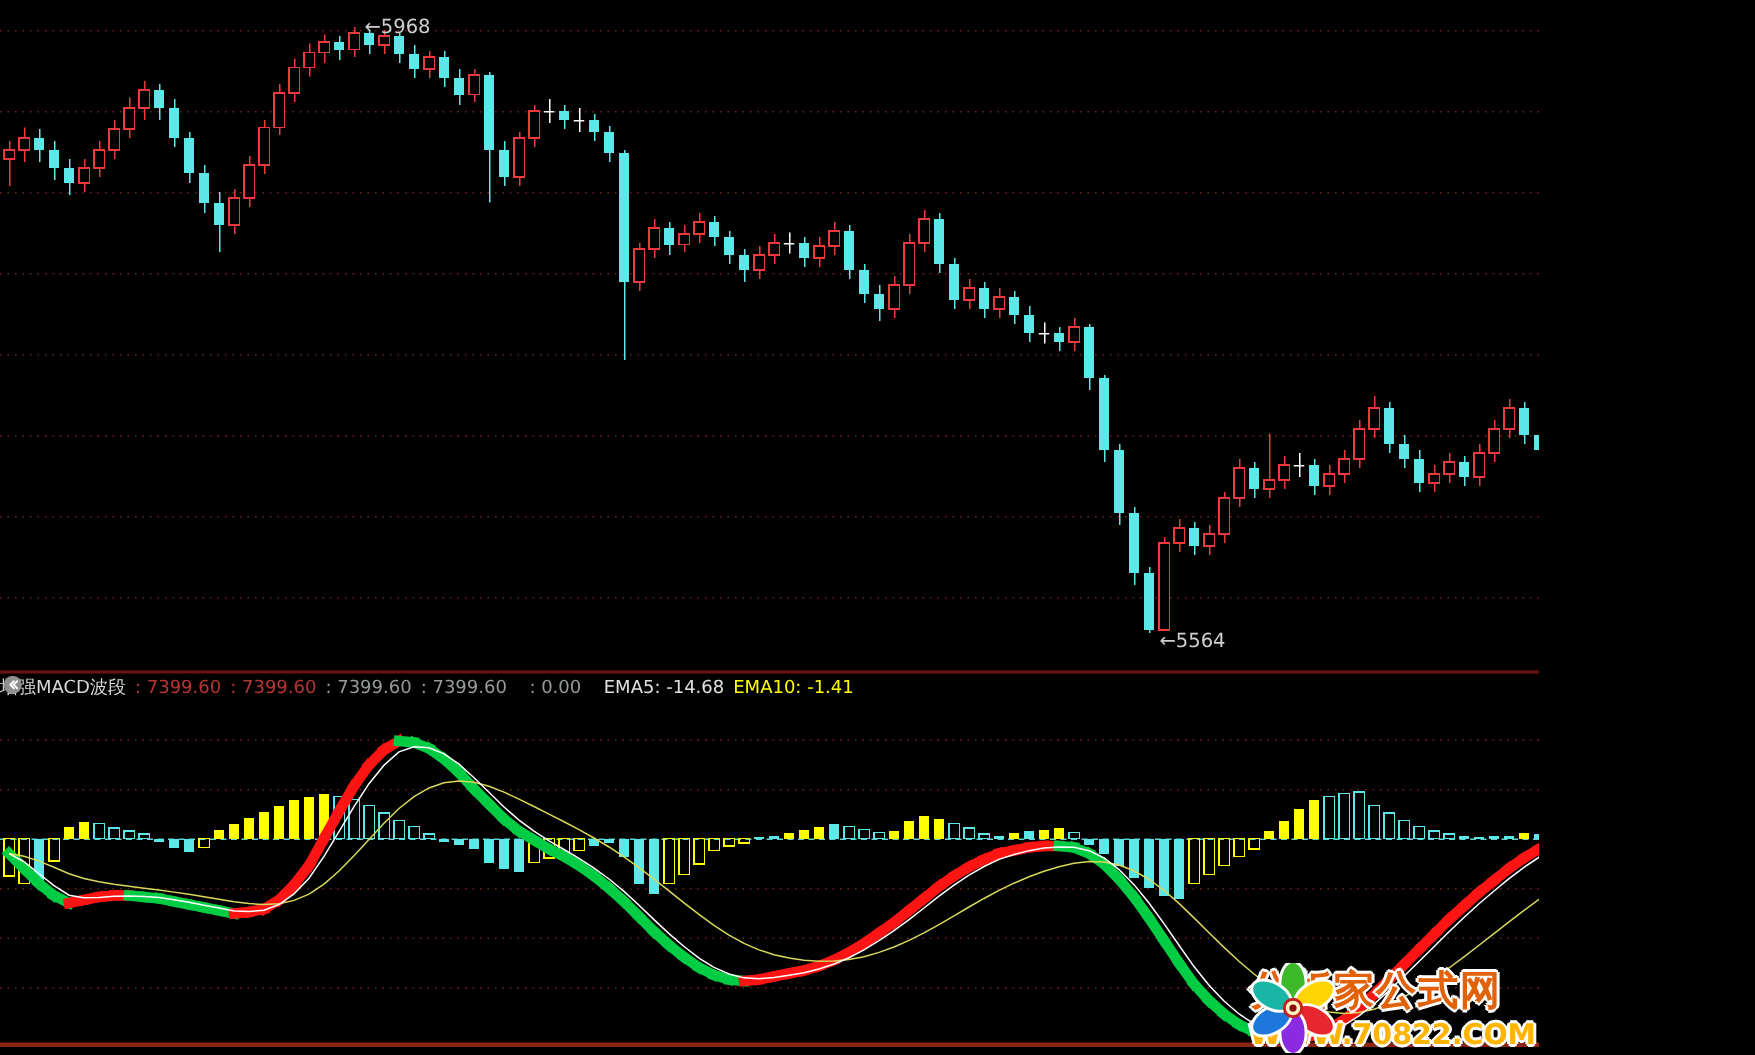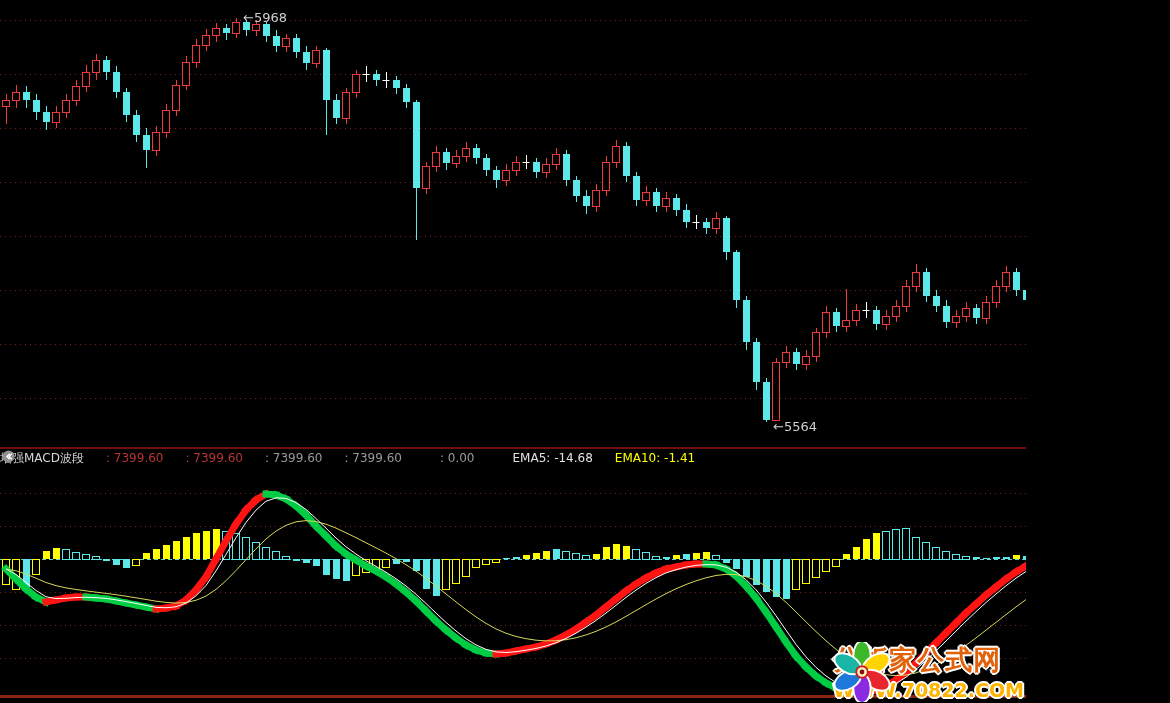--- a/index.html
+++ b/index.html
@@ -3,22 +3,22 @@
 <meta charset="utf-8">
 <style>
   html,body{margin:0;padding:0;background:#000;}
   .screen{position:relative;width:1026px;height:703px;background:#000;overflow:hidden;
           font-family:"DejaVu Sans",sans-serif;}
   svg{position:absolute;left:0;top:0;}
   .ind-header{position:absolute;left:0;top:450px;width:1170px;height:17px;display:flex;
               align-items:center;font-size:12px;line-height:15px;white-space:pre;}
   .ind-header .icon{width:13px;height:13px;margin:0 5px 0 2px;flex:0 0 auto;}
   .ind-name{color:#d8d8d8;}
-  .ind-val{margin-left:22px;}
-  .ind-val.gap{margin-left:38px;}
+  .ind-val{margin-left:6px;}
+  .ind-val.gap{margin-left:15px;}
   .watermark{position:absolute;right:2px;bottom:2px;display:flex;align-items:center;z-index:5;}
   .wm-flower{width:58px;height:60px;margin-right:6px;}
   .wm-text{text-align:left;font-weight:bold;font-family:"DejaVu Sans",sans-serif;}
   .wm-name{font-size:27px;letter-spacing:1px;color:#e2620a;
      text-shadow:-2px 0 #fff,2px 0 #fff,0 -2px #fff,0 2px #fff,-1px -1px #fff,1px 1px #fff,1px -1px #fff,-1px 1px #fff;}
   .wm-url{font-size:19px;color:#ffb400;margin-top:1px;
      text-shadow:-2px 0 #fff,2px 0 #fff,0 -2px #fff,0 2px #fff,-1px -1px #fff,1px 1px #fff,1px -1px #fff,-1px 1px #fff;}
 </style>
 </head>
 <body>

